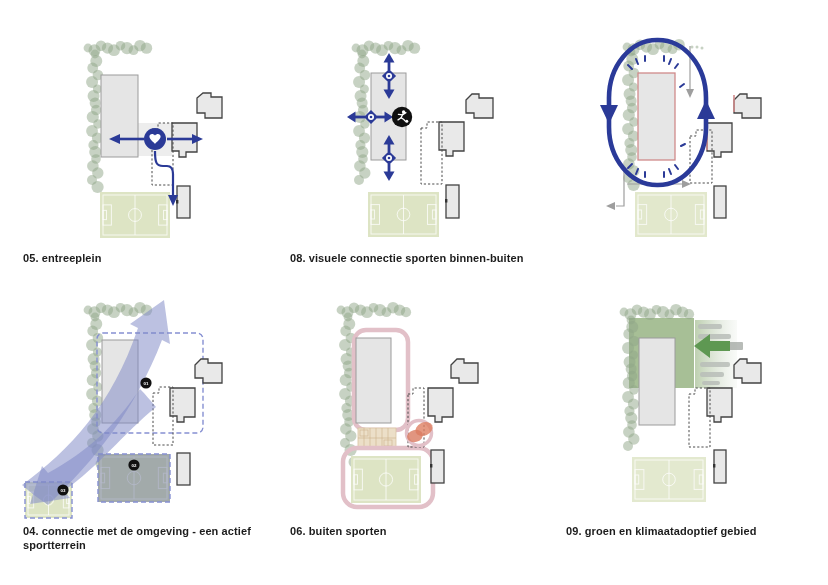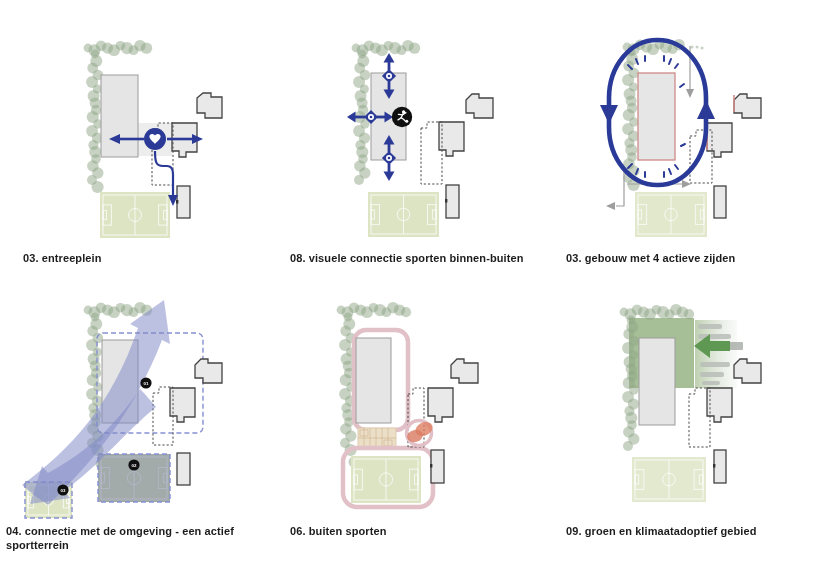--- a/index.html
+++ b/index.html
@@ -87,21 +87,21 @@
         <line x1="167" y1="139" x2="192" y2="139" class="navyline" stroke-width="2.6"></line>
         <polygon points="192,134 192,144 203,139" class="navy"></polygon>
         <path d="M155,151 C155,162 156,166 163,166 L167,166 C172,166 173,170 173,174 L173,196" class="navyline" stroke-width="2.2"></path>
         <polygon points="168,195 178,195 173,206" class="navy"></polygon>
       </g>
       <g transform="translate(155,139)">
         <circle r="11" class="navy"></circle>
         <path d="M0,5 C-1.6,2.8 -5.6,0.6 -5.6,-2.4 C-5.6,-5.4 -1.9,-6 0,-3.5 C1.9,-6 5.6,-5.4 5.6,-2.4 C5.6,0.6 1.6,2.8 0,5 Z" fill="#fff"></path>
       </g>
     </svg>
-    <div class="caption" style="left:23px;top:252px">03. entreeplein</div>
+    <div class="caption" style="left:23px;top:252px">05. entreeplein</div>
   </div>
 
   <div class="panel" style="left:276px;top:0;width:276px;height:290px">
     <svg width="276" height="290" viewBox="0 0 276 290">
       <g class="trees">
           <circle cx="80" cy="48" r="4.4"></circle>
           <circle cx="86.5" cy="50.24434435328707" r="6.0"></circle>
           <circle cx="93" cy="45.73390299172467" r="5.3"></circle>
           <circle cx="99.5" cy="48.04371614125931" r="5.6"></circle>
           <circle cx="106" cy="50.22195716102953" r="5.9"></circle>
@@ -266,21 +266,20 @@
         <polygon points="130,180 130,188 139,184" class="grayfill"></polygon>
         <path d="M72,168 L72,206 L64,206" class="grayln"></path>
         <polygon points="63,202 63,210 54,206" class="grayfill"></polygon>
       </g>
       <g>
         <rect x="57" y="40" width="97" height="145" rx="48" ry="58" fill="none" stroke="#2a3a99" stroke-width="4.6"></rect>
         <polygon points="48,105 66,105 57,124" class="navy"></polygon>
         <polygon points="145,119 163,119 154,100" class="navy"></polygon>
       </g>
     </svg>
-    <div class="caption" style="left:14px;top:252px">03. gebouw met 4 actieve zijden</div>
   </div>
 
   <div class="panel" style="left:0;top:290px;width:276px;height:295px">
     <svg width="276" height="295" viewBox="0 0 276 295">
       <g class="trees">
           <circle cx="88" cy="20" r="4.4"></circle>
           <circle cx="94.5" cy="22.244344353287072" r="6.0"></circle>
           <circle cx="101" cy="17.73390299172467" r="5.3"></circle>
           <circle cx="107.5" cy="20.04371614125931" r="5.6"></circle>
           <circle cx="114" cy="22.22195716102953" r="5.9"></circle>
@@ -350,21 +349,21 @@
       </g>
       <g class="marker" transform="translate(134,175)">
         <circle r="5.6"></circle>
           <text y="1.6">02</text>
       </g>
       <g class="marker" transform="translate(63,200)">
         <circle r="5.6"></circle>
           <text y="1.6">03</text>
       </g>
     </svg>
-    <div class="caption" style="left:6px;top:235px;width:252px">04. connectie met de omgeving  - een actief sportterrein</div>
+    <div class="caption" style="left:23px;top:235px;width:252px">04. connectie met de omgeving  - een actief sportterrein</div>
   </div>
 
   <div class="panel" style="left:276px;top:290px;width:276px;height:295px">
     <svg width="276" height="295" viewBox="0 0 276 295">
       <g class="trees">
           <circle cx="65" cy="20" r="4.4"></circle>
           <circle cx="71.5" cy="22.244344353287072" r="6.0"></circle>
           <circle cx="78" cy="17.73390299172467" r="5.3"></circle>
           <circle cx="84.5" cy="20.04371614125931" r="5.6"></circle>
           <circle cx="91" cy="22.22195716102953" r="5.9"></circle>

